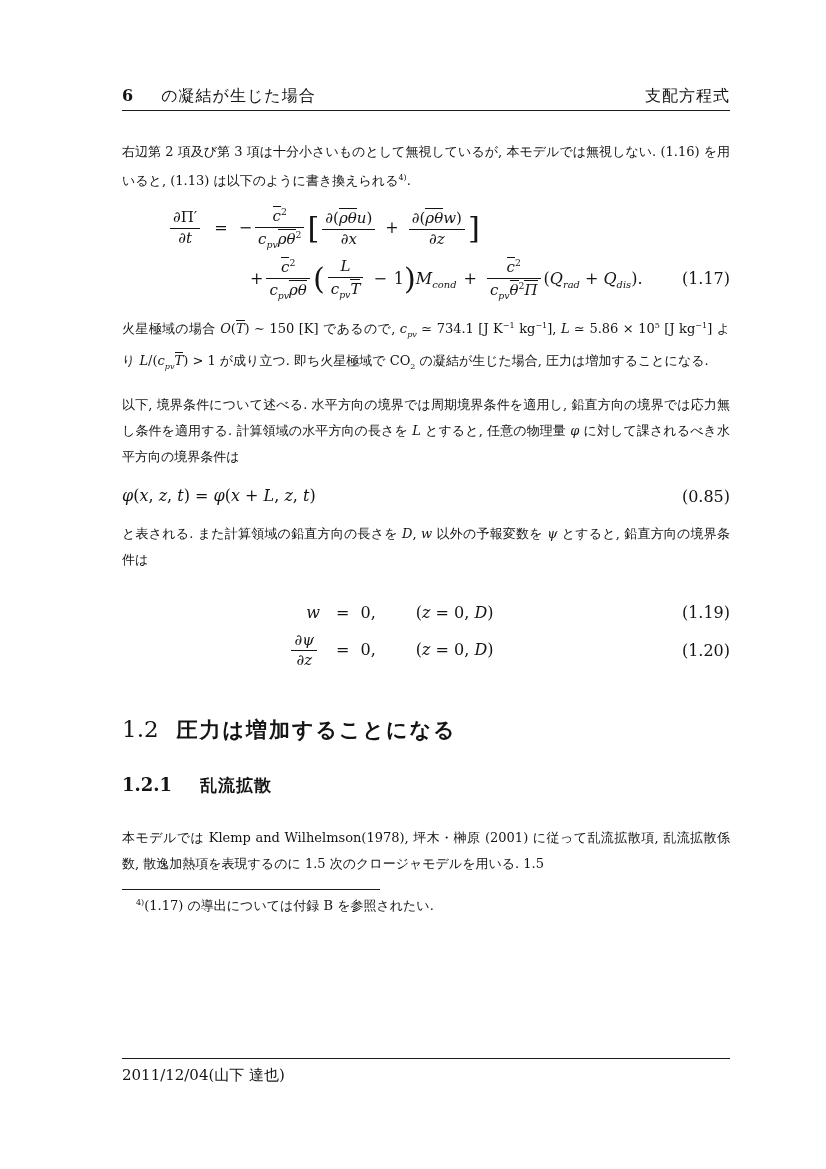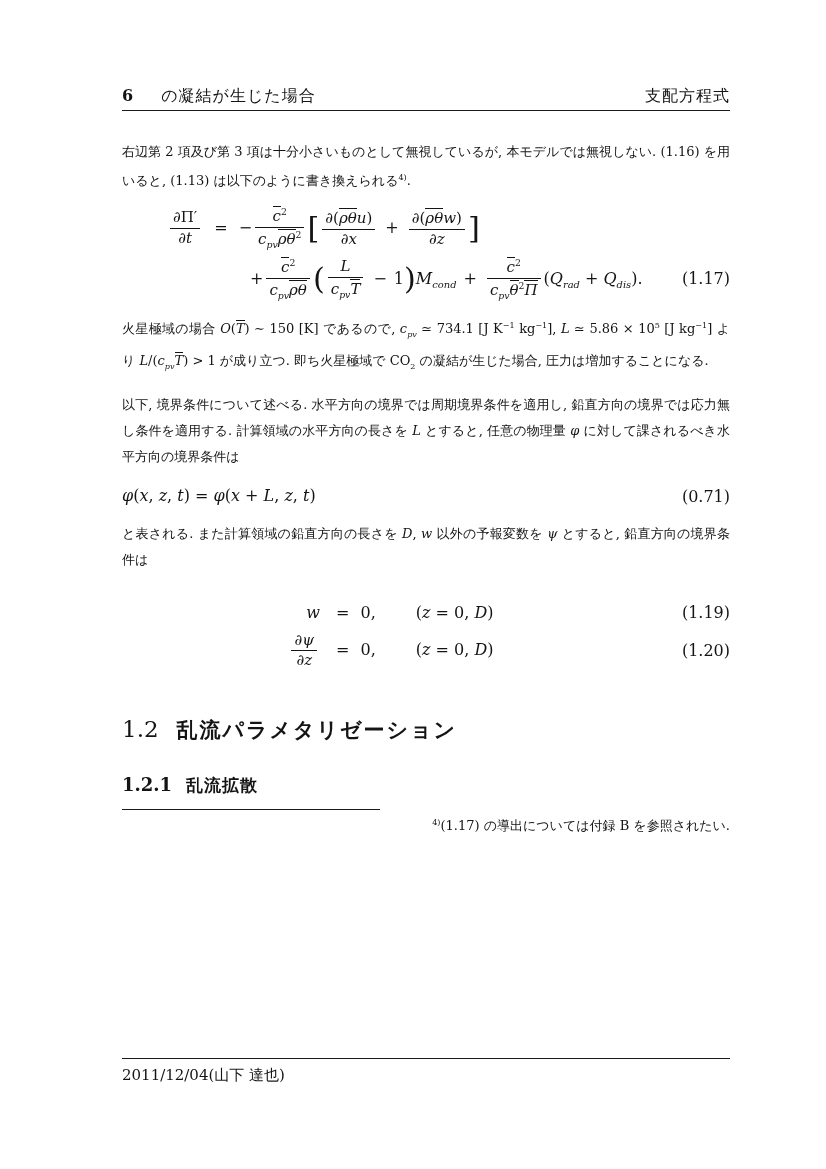--- a/index.html
+++ b/index.html
@@ -51,25 +51,25 @@
   .eq1920 .eqrow{position:relative;margin-top:8px;}
   .eq1920 .lhs{display:inline-block;width:198px;text-align:right;}
   .csp{display:inline-block;width:40px;}
 
   
   .sec{margin-top:46px;display:flex;align-items:baseline;}
   .sec .num{font-weight:normal;font-size:23px;margin-right:18px;}
   .sec .ttl{font-weight:bold;font-size:21px;letter-spacing:2px;font-family:"DejaVu Sans","Liberation Sans",sans-serif;}
   .subsec{margin-top:30px;display:flex;align-items:baseline;}
   .subsec .num{font-weight:bold;font-size:18px;margin-right:14px;}
-  .subsec .ttl{font-weight:bold;font-size:17px;letter-spacing:1px;font-family:Liberation Mono, monospace;}
+  .subsec .ttl{font-weight:bold;font-size:17px;letter-spacing:1px;font-family:Liberation Mono, monospace;margin-left:14px;}
 
   
   .fnrule{border:none;border-top:1px solid #1a1a1a;width:258px;margin:12px 0 3px 0;}
-  .fn{font-size:13px;line-height:19px;text-indent:14px;margin:0;text-align:right;}
+  .fn{font-size:13px;line-height:19px;text-indent:14px;margin:0;}
   .footrule{position:absolute;left:122px;width:608px;top:1058px;border-top:1px solid #1a1a1a;}
   .footer{position:absolute;left:122px;top:1066px;font-size:15px;}
 </style>
 </head>
 <body>
 
 <div class="page">
   <div class="content">
 
     <div class="hdr">
@@ -88,50 +88,51 @@
         <span class="eqnum">(1.17)</span>
       </div>
     </div>
 
     <p class="para p2">火星極域の場合 <i>O</i>(<i class="ov">T</i>) ∼ 150 [K] であるので, <i>c</i><sub class="isub">pv</sub> ≃ 734.1 [J K<sup>−1</sup> kg<sup>−1</sup>], <i>L</i> ≃ 5.86 × 10<sup>5</sup> [J kg<sup>−1</sup>] より <i>L</i>/(<i>c</i><sub class="isub">pv</sub><i class="ov">T</i>) &gt; 1 が成り立つ. 即ち火星極域で CO<sub>2</sub> の凝結が生じた場合, 圧力は増加することになる.</p>
 
     <p class="para p3">以下, 境界条件について述べる. 水平方向の境界では周期境界条件を適用し, 鉛直方向の境界では応力無し条件を適用する. 計算領域の水平方向の長さを <i>L</i> とすると, 任意の物理量 <i>φ</i> に対して課されるべき水平方向の境界条件は</p>
 
     <div class="eqblock eq118 eq">
       <span><i>φ</i>(<i>x</i>, <i>z</i>, <i>t</i>) = <i>φ</i>(<i>x</i> + <i>L</i>, <i>z</i>, <i>t</i>)</span>
-      <span class="eqnum">(0.71)</span>
+      <span class="eqnum">(0.85)</span>
     </div>
 
     <p class="para p4">と表される. また計算領域の鉛直方向の長さを <i>D</i>, <i>w</i> 以外の予報変数を <i>ψ</i> とすると, 鉛直方向の境界条件は</p>
 
     <div class="eqblock eq1920 eq">
       <div class="eqrow">
         <span class="lhs"><i>w</i></span>
         <span><span class="rel">=</span>0,<span class="csp"></span>(<i>z</i> = 0, <i>D</i>)</span>
         <span class="eqnum">(1.19)</span>
       </div>
       <div class="eqrow">
         <span class="lhs"><span class="frac"><span class="num">∂<i>ψ</i></span><span class="den">∂<i>z</i></span></span></span>
         <span><span class="rel">=</span>0,<span class="csp"></span>(<i>z</i> = 0, <i>D</i>)</span>
         <span class="eqnum">(1.20)</span>
       </div>
     </div>
 
 
     <div class="sec">
       <span class="num">1.2</span>
-      <span class="ttl">乱流パラメタリゼーション</span>
+      <span class="ttl">圧力は増加することになる</span>
     </div>
 
 
     <div class="subsec">
       <span class="num">1.2.1</span>
       <span class="ttl">乱流拡散</span>
     </div>
 
+    <p class="para p7">本モデルでは Klemp and Wilhelmson(1978), 坪木・榊原 (2001) に従って乱流拡散項, 乱流拡散係数, 散逸加熱項を表現するのに 1.5 次のクロージャモデルを用いる. 1.5</p>
 
     <hr class="fnrule">
     <p class="fn"><sup>4)</sup>(1.17) の導出については付録 B を参照されたい.</p>
 
   </div>
 
   <div class="footrule"></div>
   <div class="footer">2011/12/04(山下 達也)</div>
 </div>
 

